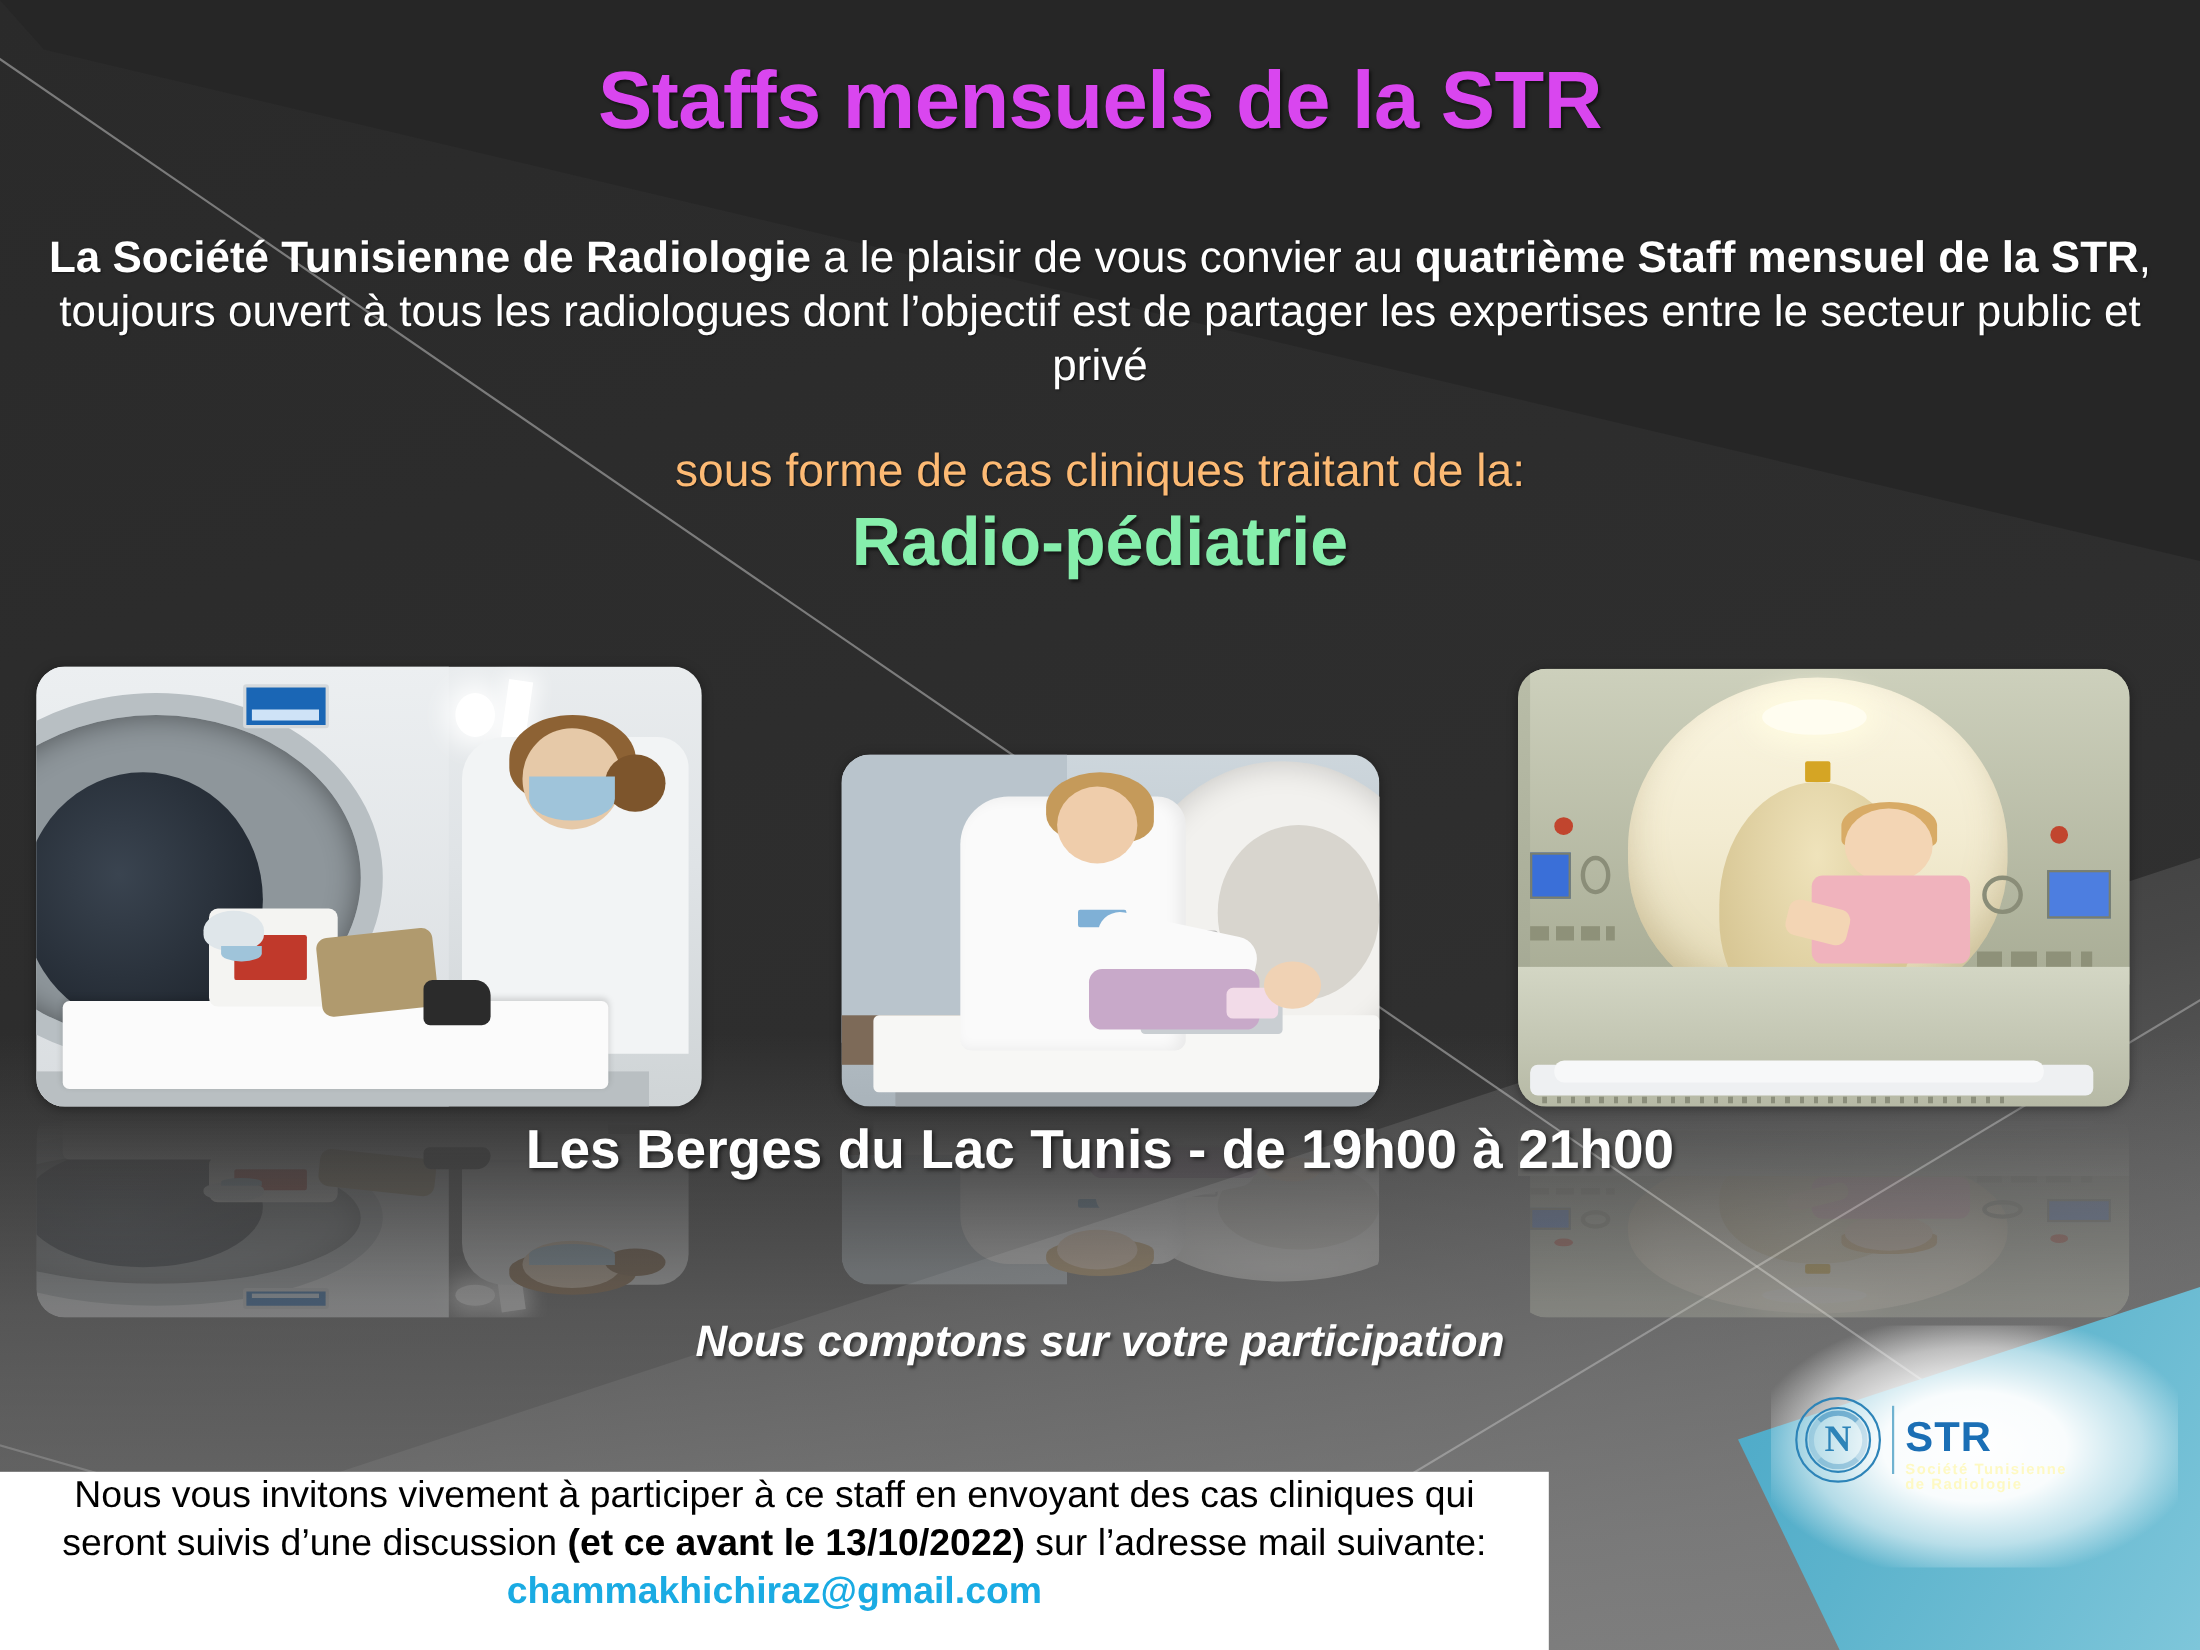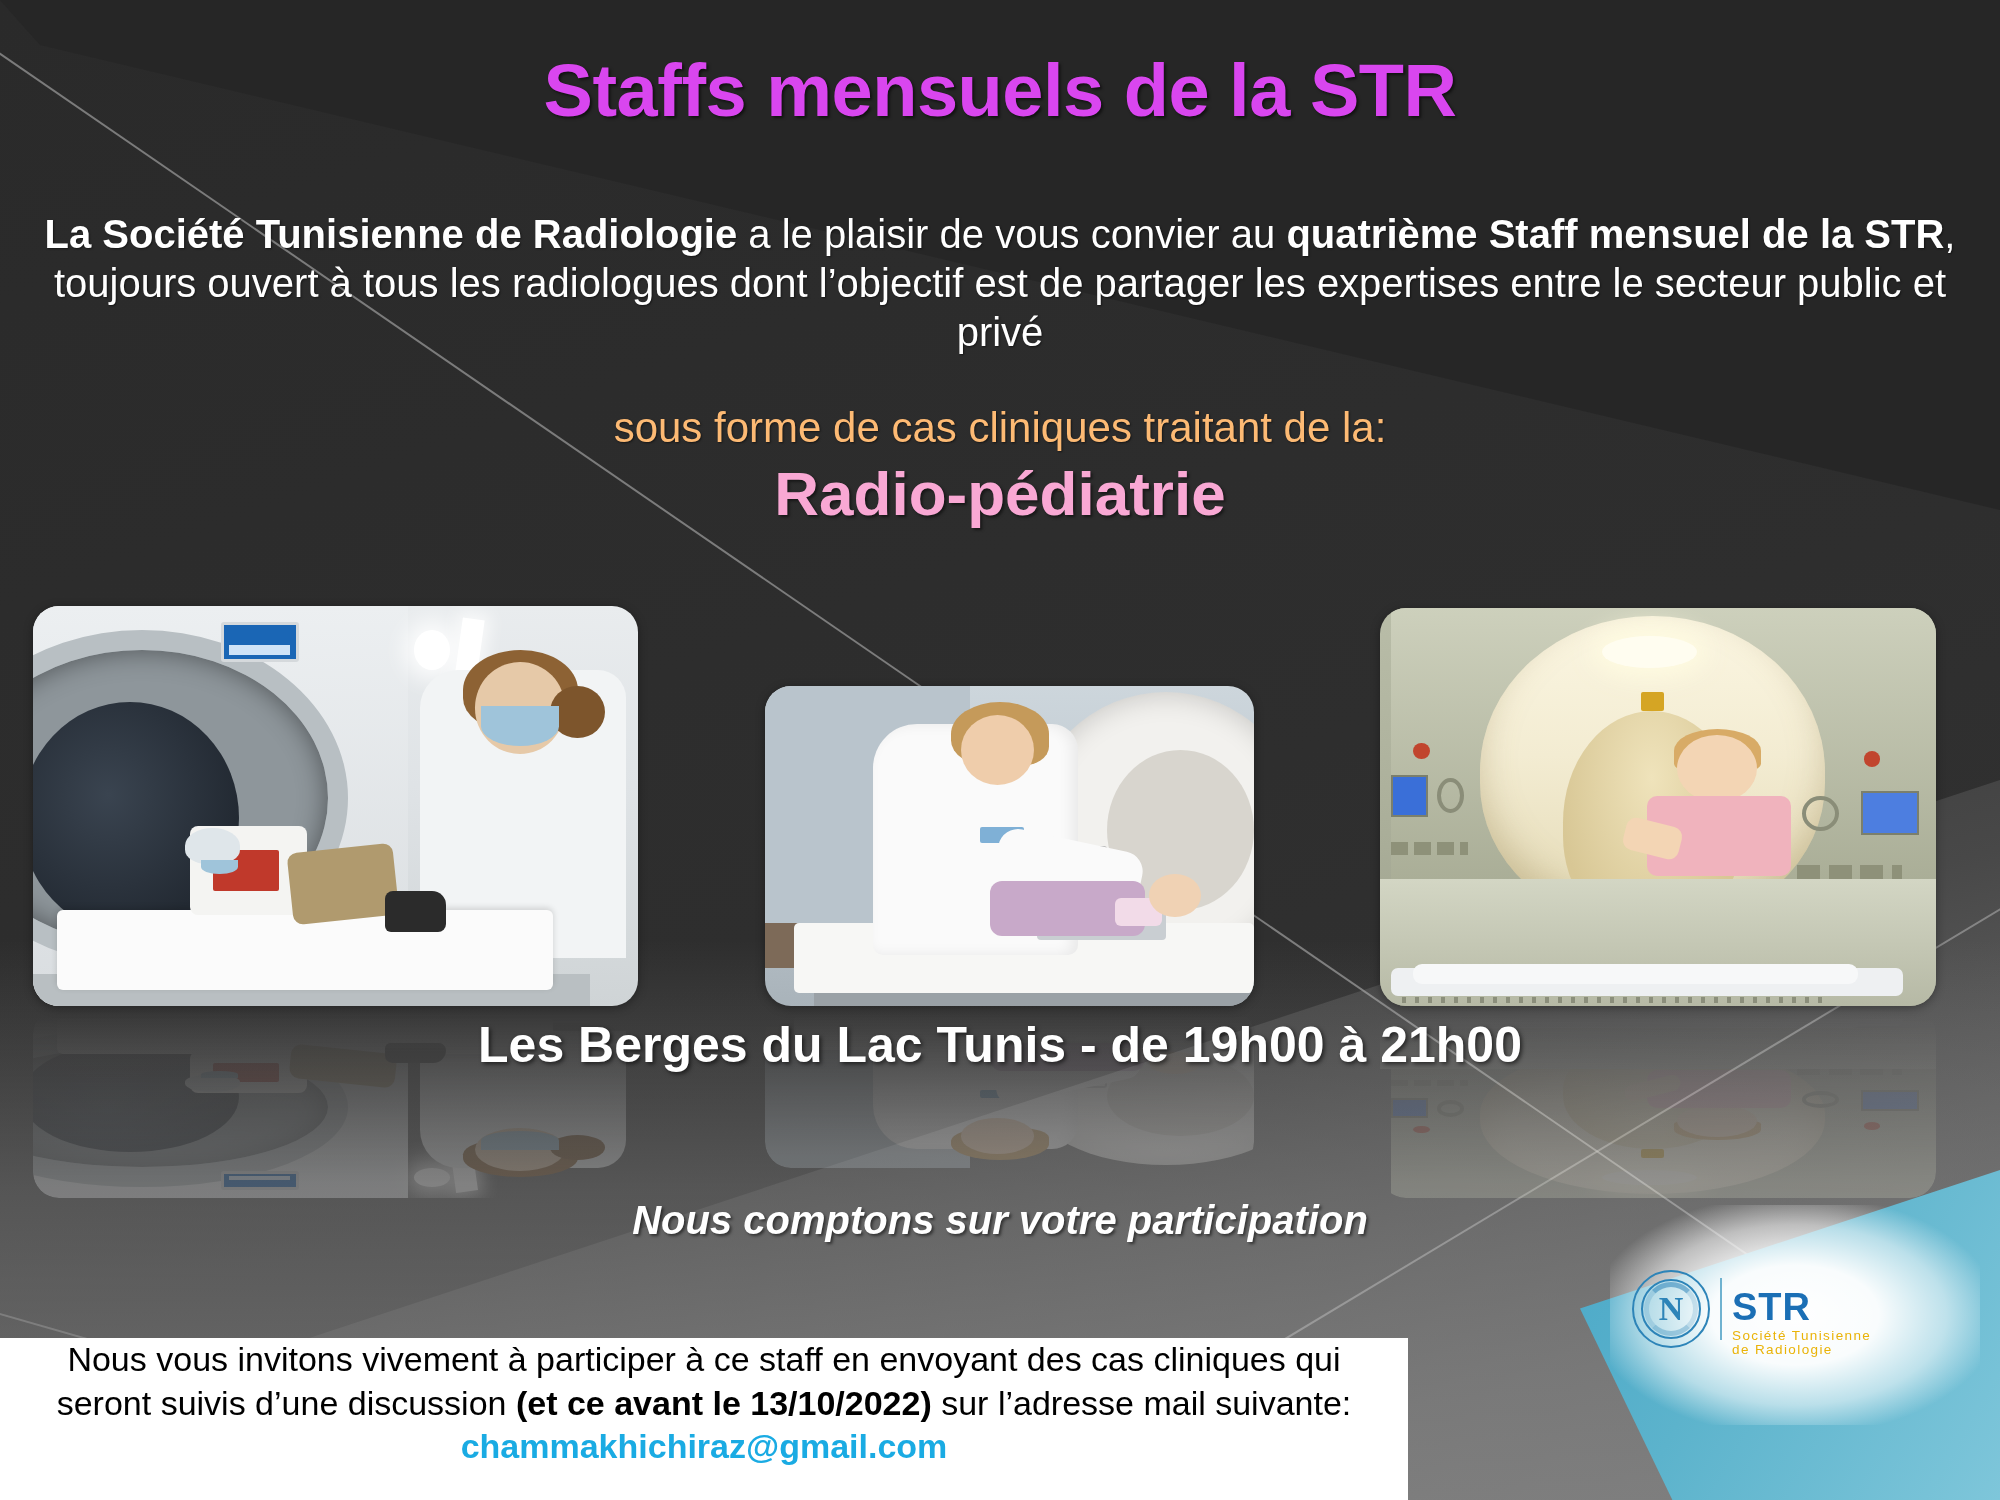--- a/index.html
+++ b/index.html
@@ -107,21 +107,21 @@
     text-align:center;
     color:#fdba74;
     font-size:42px;
     font-weight:300;
     text-shadow:1px 1px 2px rgba(0,0,0,.5);
   }
 
   .topic{
     position:absolute; top:458px; left:0; width:100%;
     text-align:center;
-    color:#f9a8d4;
+    color:#86efac;
     font-size:62px;
     font-weight:bold;
     text-shadow:2px 2px 3px rgba(0,0,0,.5);
   }
 
   .datelines{
     position:absolute; top:1013px; left:0; width:100%;
     text-align:center;
     color:#fff;
     font-size:50px;
@@ -271,21 +271,21 @@
   .emblem .arc{
     position:absolute; inset:12px; border-radius:50%;
     border-top:5px solid rgba(45,132,184,.55);
     border-left:5px solid rgba(45,132,184,.18);
     border-right:5px solid rgba(45,132,184,.18);
     border-bottom:5px solid rgba(45,132,184,.35);
   }
   .divider{ width:2px; height:62px; background:#6fb2d0; }
   .logotext{ line-height:1.02;margin-top:26px; }
   .logotext .str{ color:#1b6fb5; font-size:38px; font-weight:bold; letter-spacing:1px; }
-  .logotext .l1,.logotext .l2{ color:#eab308; font-size:13.5px; letter-spacing:1.4px; font-weight:normal; }
+  .logotext .l1,.logotext .l2{ color:#fef9c3; font-size:13.5px; letter-spacing:1.4px; font-weight:bold; }
   .logotext .l1{ margin-top:2px; }
 
   
   .notebox{
     position:absolute; left:0; top:1338px; width:1408px; height:162px;
     background:#fff;
     display:flex; align-items:flex-start; justify-content:center;
   }
   .notebox .inner{
     text-align:center;

